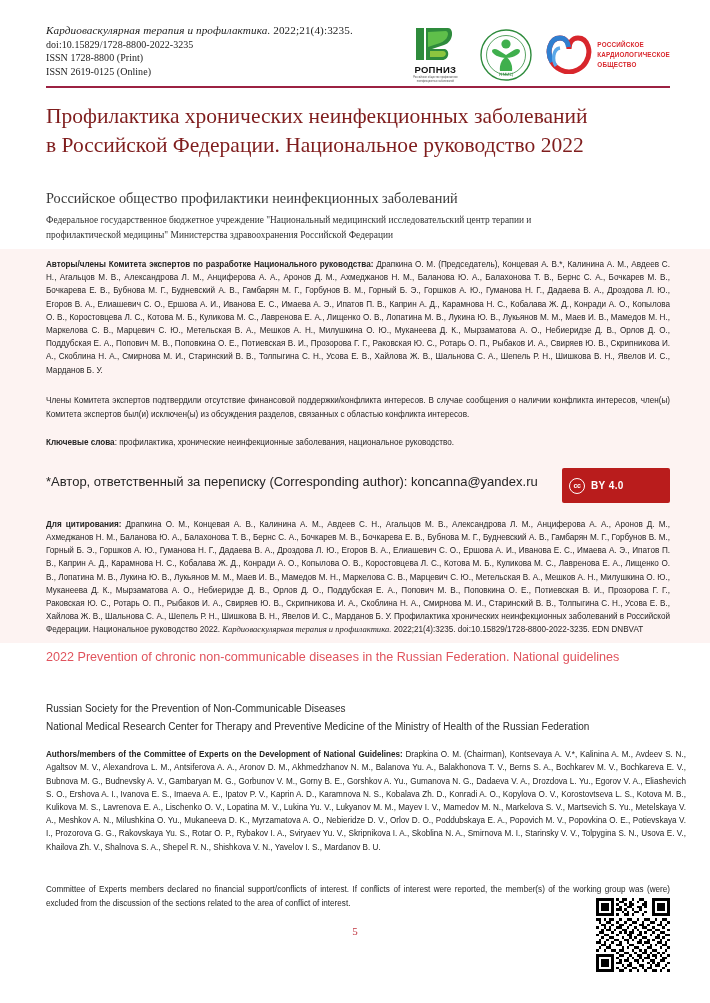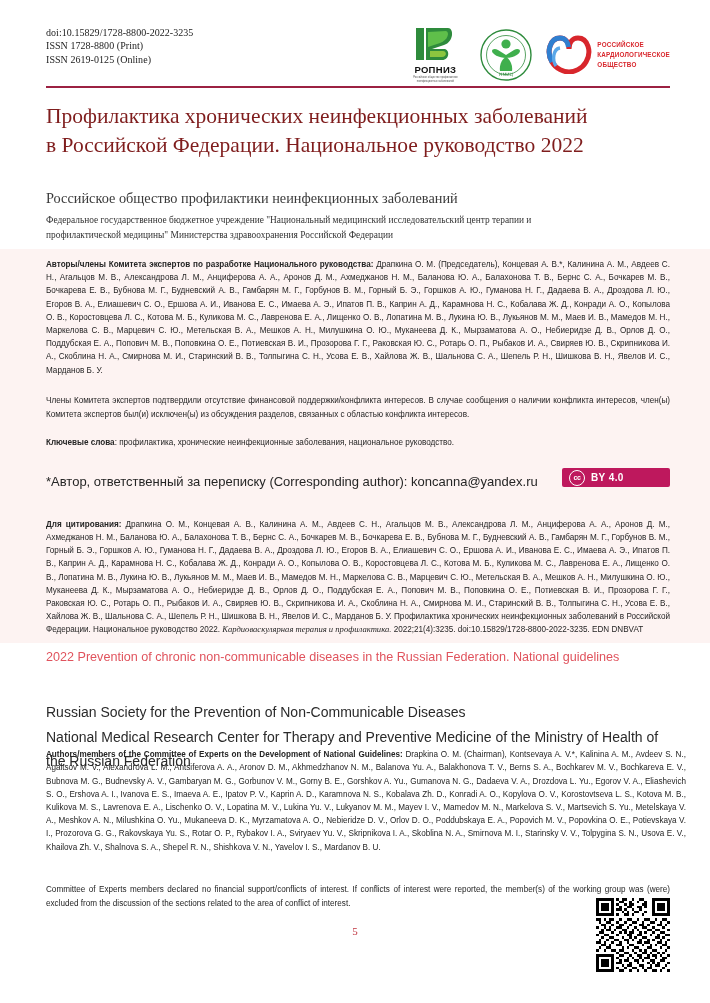--- a/index.html
+++ b/index.html
@@ -197,22 +197,22 @@
     font-family: "Liberation Serif", serif;
     font-style: italic;
     font-size: 8.6px;
   }
 
   .cc-badge {
     position: absolute;
     right: 40px;
     top: 468px;
     width: 108px;
-    height: 19px;
-    background: #be185d;
+    height: 35px;
+    background: #b91c1c;
     border-radius: 2px;
     display: flex;
     align-items: center;
     gap: 6px;
     padding-left: 7px;
     box-sizing: border-box;
   }
   .cc-circle {
     width: 14px;
     height: 14px;
@@ -240,21 +240,21 @@
     right: 40px;
     top: 650px;
     font-size: 12.6px;
     color: #e0535d;
   }
   .en-org {
     position: absolute;
     left: 46px;
     right: 40px;
     top: 700px;
-    font-size: 14px;
+    font-size: 10px;
     line-height: 1.75;
     color: #2a2a2a;
   }
   .en-authors {
     position: absolute;
     left: 46px;
     right: 24px;
     top: 740px;
     font-size: 8.15px;
     line-height: 1.62;
@@ -289,20 +289,21 @@
     width: 74px;
     height: 74px;
   }
 </style>
 </head>
 <body>
 
 <div class="page">
 
   <div class="masthead">
+    <div class="mast-journal"><span>Кардиоваскулярная терапия и профилактика.</span><span class="plain"> 2022;21(4):3235.</span></div>
     <div class="mast-line">doi:10.15829/1728-8800-2022-3235</div>
     <div class="mast-line">ISSN 1728-8800 (Print)</div>
     <div class="mast-line">ISSN 2619-0125 (Online)</div>
   </div>
 
   <div class="logos">
 
     <div class="logo-ropniz">
       <span class="leafmark">
         <svg width="42" height="36" viewBox="0 0 42 36">

